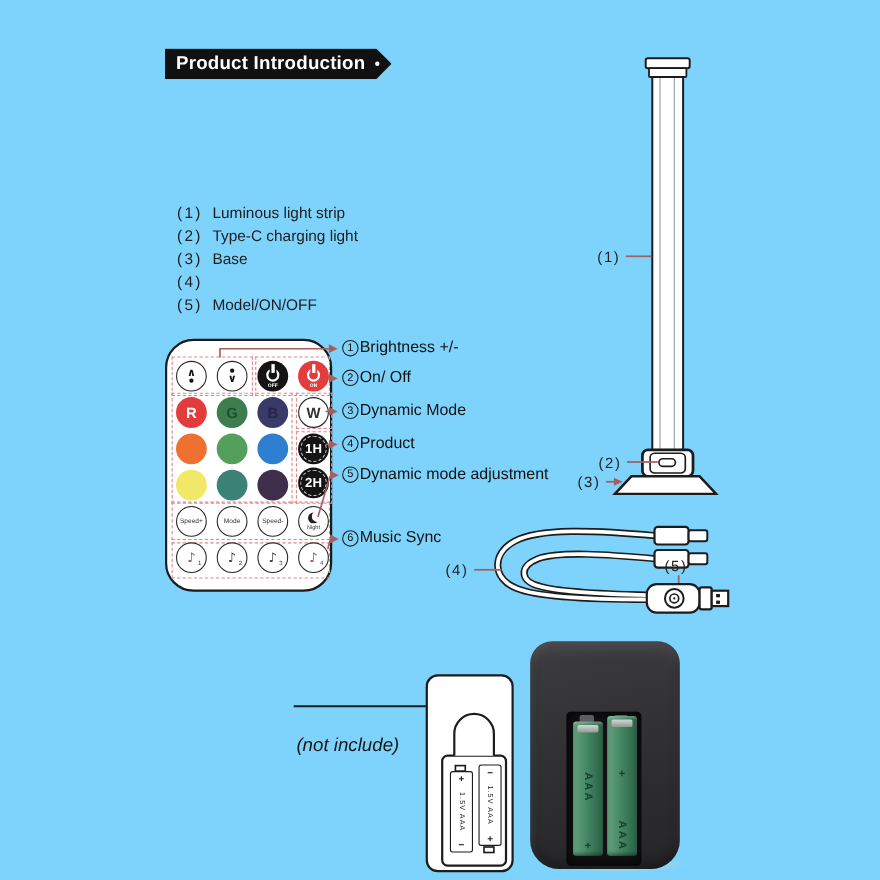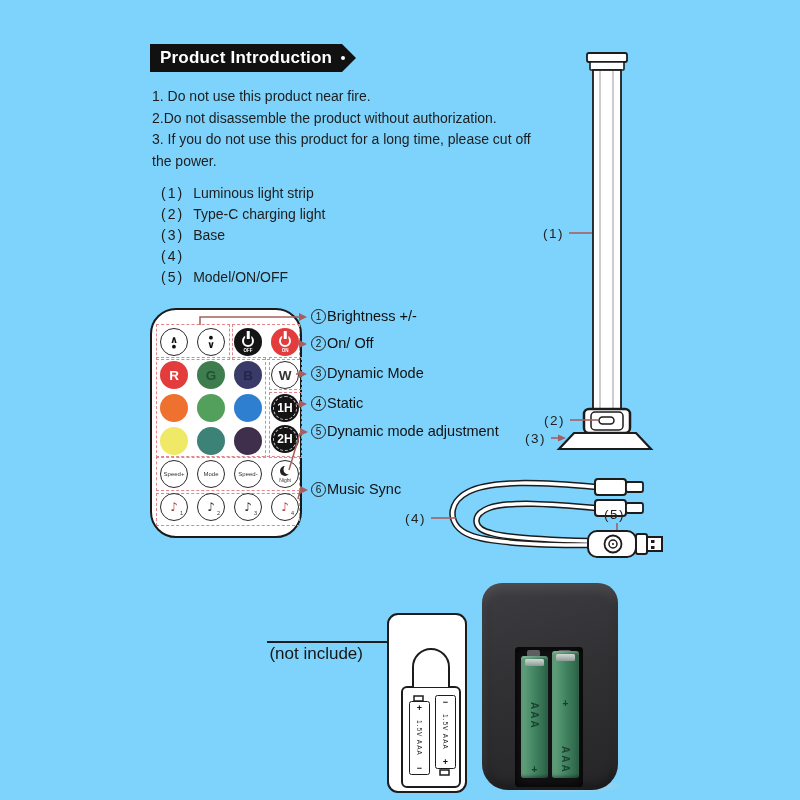--- a/index.html
+++ b/index.html
@@ -172,25 +172,20 @@
       <path d="M308 432 l-8 -4 v8 z"></path>
       <path d="M308 490 l-8 -4 v8 z"></path>
     </g>
   </svg>
 
   <div class="banner">
     <span>Product Introduction</span>
     <span class="banner-dot"></span>
   </div>
 
-  <div class="notes">
-    <p>1. Do not use this product near fire.</p>
-    <p>2.Do not disassemble the product without authorization.</p>
-    <p>3. If you do not use this product for a long time, please cut off the power.</p>
-  </div>
 
   <div class="parts">
     <div class="part">
         <span class="pnum">(1)</span>
         <span>Luminous light strip</span>
       </div>
     <div class="part">
         <span class="pnum">(2)</span>
         <span>Type-C charging light</span>
       </div>
@@ -292,38 +287,38 @@
   <div class="callout" style="left:311px;top:335px;">
       <span class="co-num">2</span>
       <span>On/ Off</span>
     </div>
   <div class="callout" style="left:311px;top:365px;">
       <span class="co-num">3</span>
       <span>Dynamic Mode</span>
     </div>
   <div class="callout" style="left:311px;top:395px;">
       <span class="co-num">4</span>
-      <span>Static</span>
+      <span>Product</span>
     </div>
   <div class="callout" style="left:311px;top:423px;">
       <span class="co-num">5</span>
       <span>Dynamic mode adjustment</span>
     </div>
   <div class="callout" style="left:311px;top:481px;">
       <span class="co-num">6</span>
       <span>Music Sync</span>
     </div>
 
   <div class="dlabel" style="left:543px;top:226px;">(1)</div>
   <div class="dlabel" style="left:544px;top:413px;">(2)</div>
   <div class="dlabel" style="left:525px;top:431px;">(3)</div>
   <div class="dlabel" style="left:405px;top:511px;">(4)</div>
   <div class="dlabel" style="left:604px;top:507px;">(5)</div>
 
-  <div class="bnote" style="top:644px;">(not include)</div>
+  <div class="bnote" style="top:668px;font-style:italic;">(not include)</div>
 
   <div class="lbat" style="left:409px;top:701px;width:21px;height:74px;">
     <span class="sign">+</span>
     <span class="vlab">1.5V AAA</span>
     <span class="sign">−</span>
   </div>
   <div class="lbat" style="left:435px;top:695px;width:21px;height:74px;">
     <span class="sign">−</span>
     <span class="vlab">1.5V AAA</span>
     <span class="sign">+</span>

